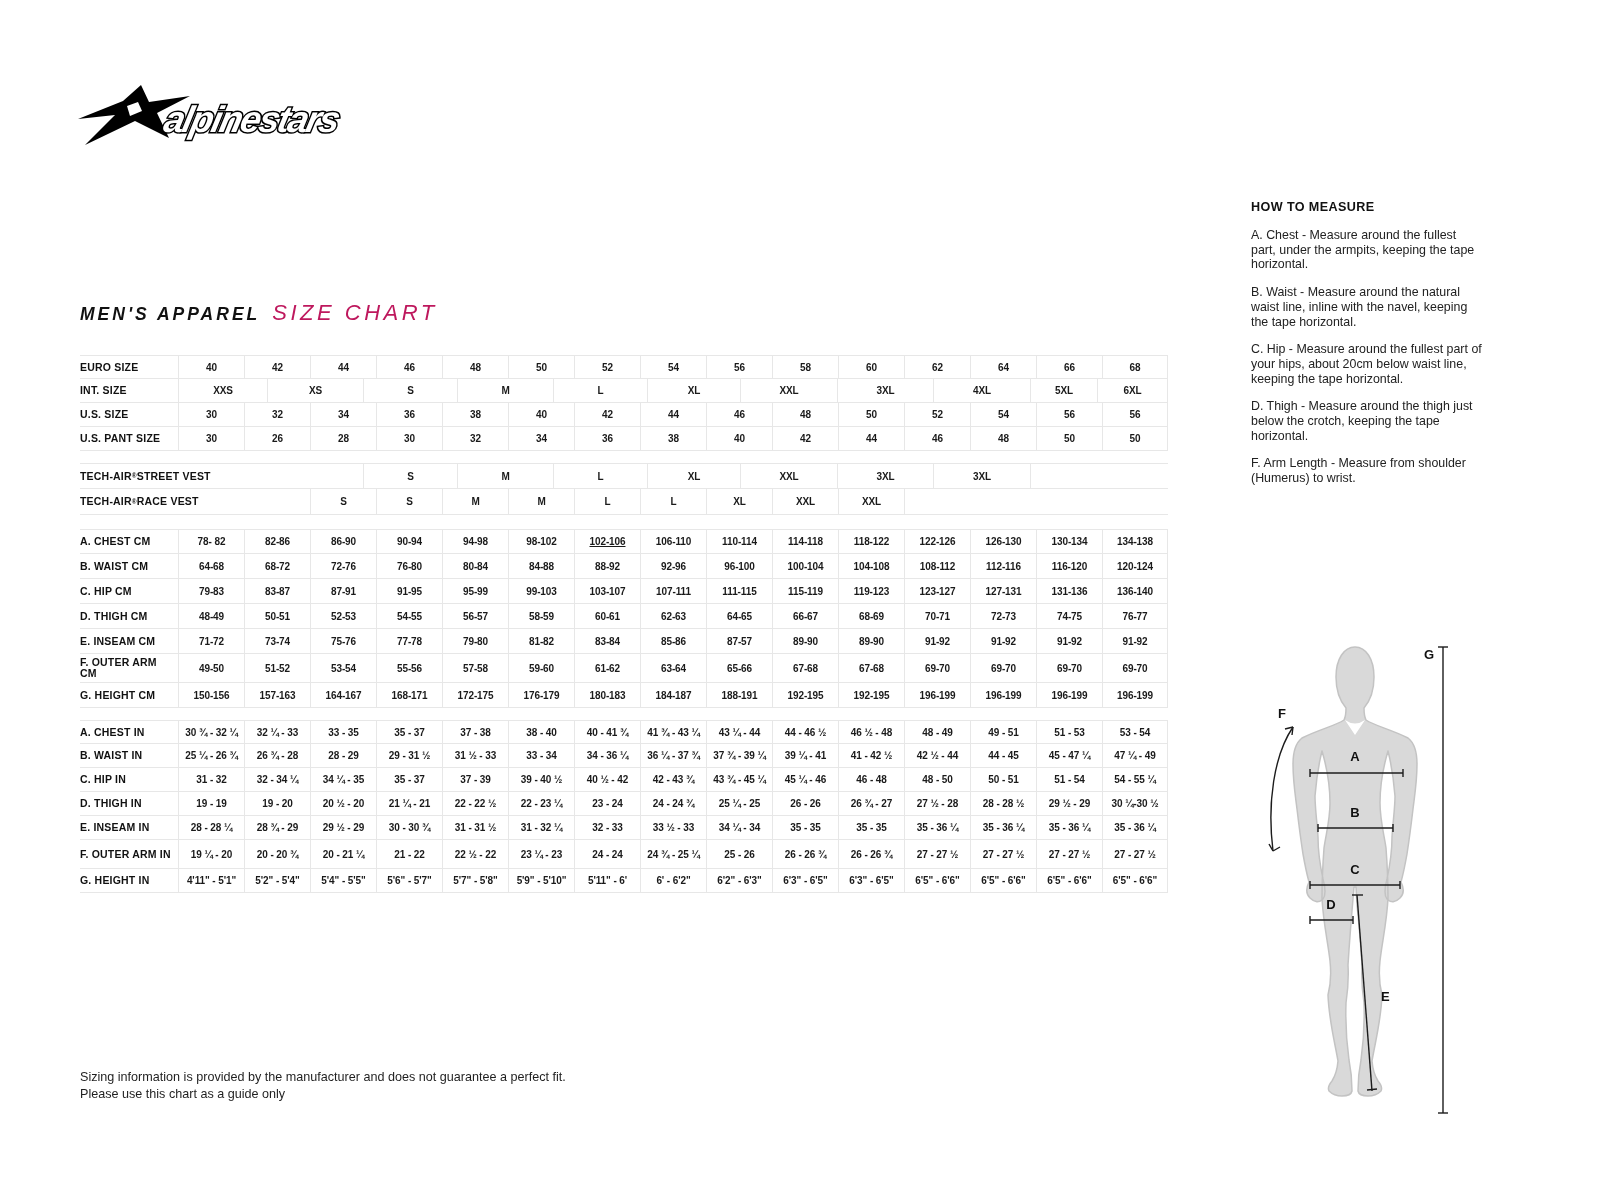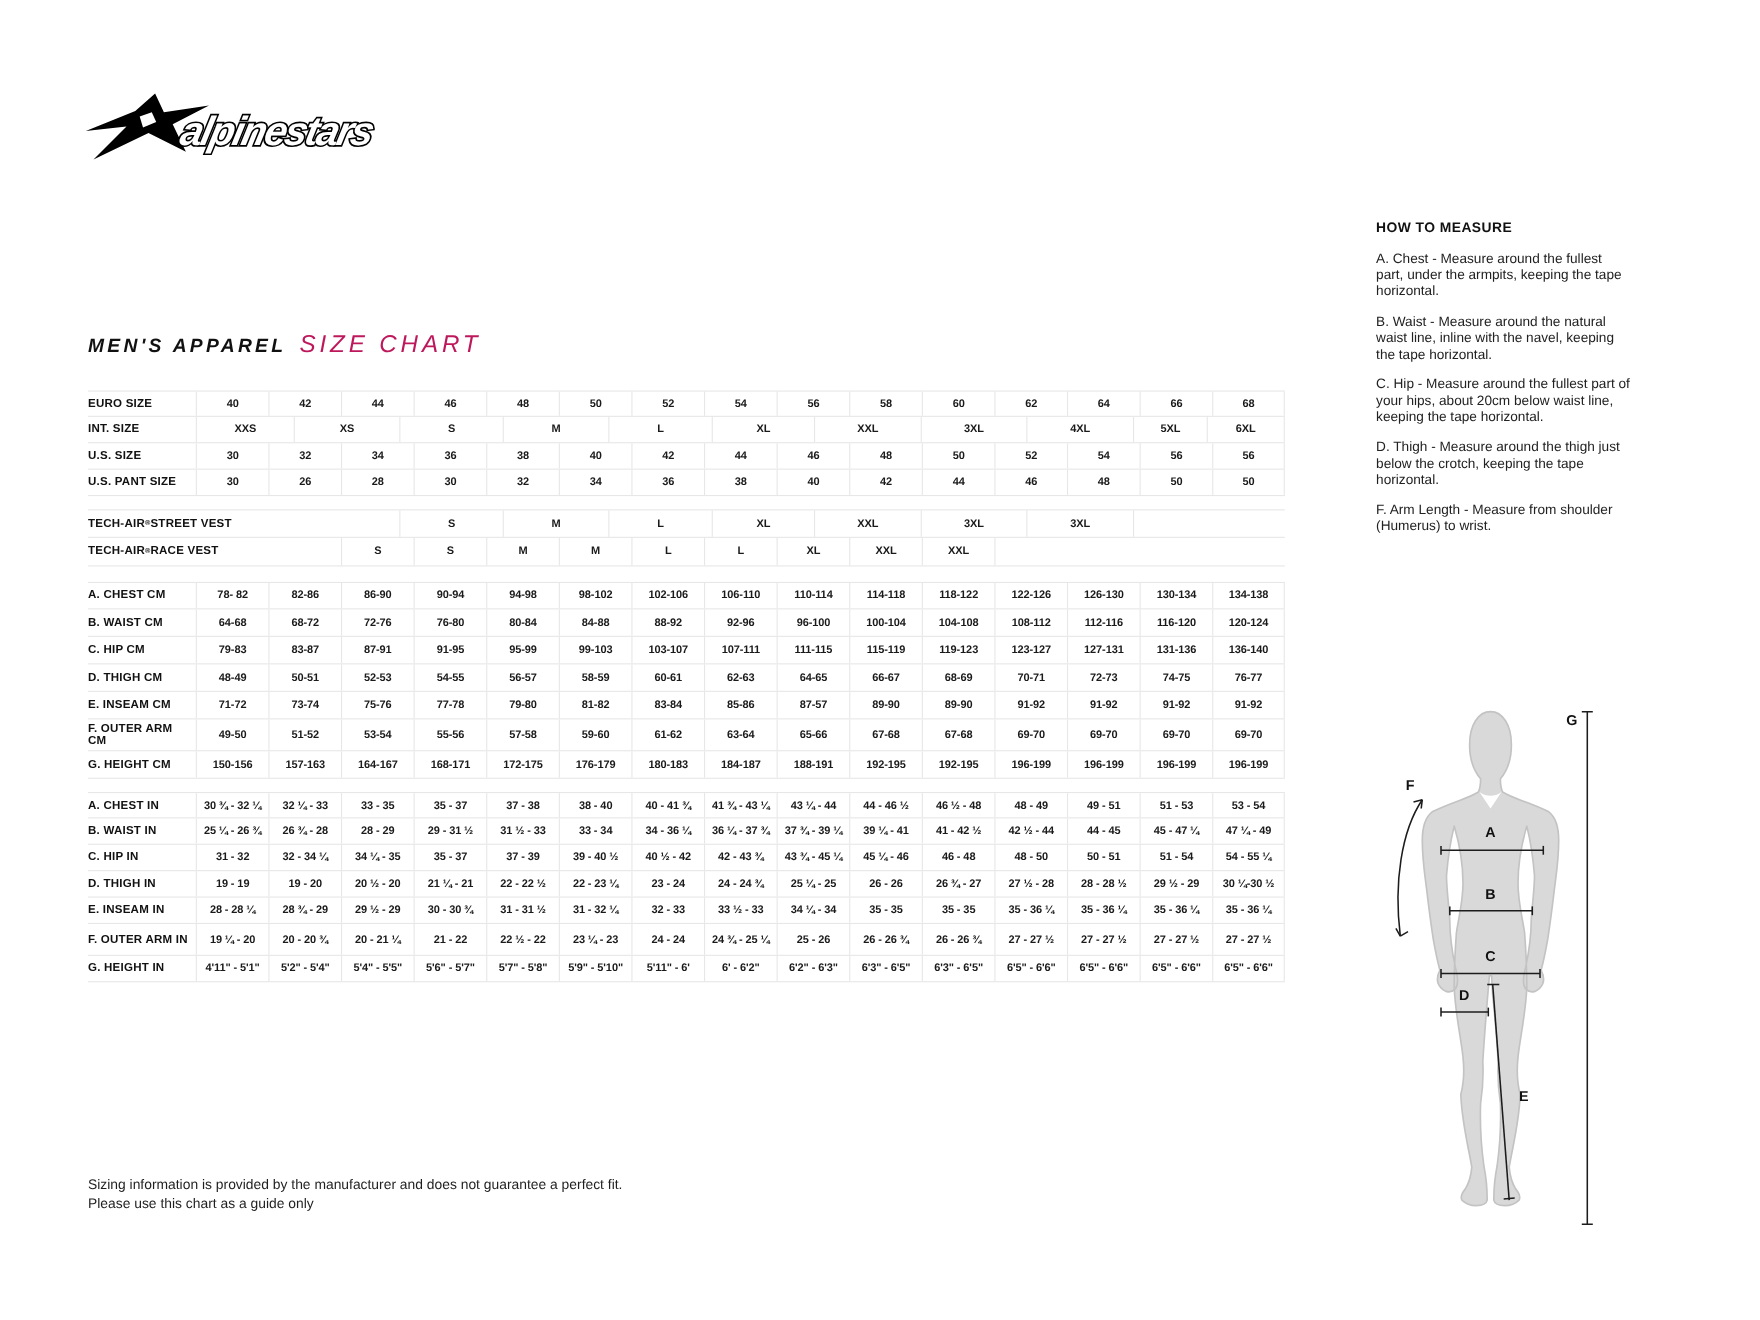--- a/index.html
+++ b/index.html
@@ -158,21 +158,21 @@
       </div>
       <div class="spacer" style="height: 14px;"></div>
       <div class="trow bt" style="height: 25px;">
         <div class="tlabel">A. CHEST CM</div>
         <div class="tcell bl" style="width: 66px;">78- 82</div>
         <div class="tcell bl" style="width: 66px;">82-86</div>
         <div class="tcell bl" style="width: 66px;">86-90</div>
         <div class="tcell bl" style="width: 66px;">90-94</div>
         <div class="tcell bl" style="width: 66px;">94-98</div>
         <div class="tcell bl" style="width: 66px;">98-102</div>
-        <div class="tcell bl" style="width: 66px;">102-106</div>
+        <div class="tcell bl" style="width: 66px; text-decoration: underline;">102-106</div>
         <div class="tcell bl" style="width: 66px;">106-110</div>
         <div class="tcell bl" style="width: 66px;">110-114</div>
         <div class="tcell bl" style="width: 66px;">114-118</div>
         <div class="tcell bl" style="width: 66px;">118-122</div>
         <div class="tcell bl" style="width: 66px;">122-126</div>
         <div class="tcell bl" style="width: 66px;">126-130</div>
         <div class="tcell bl" style="width: 66px;">130-134</div>
         <div class="tcell bl br" style="width: 66px;">134-138</div>
       </div>
       <div class="trow" style="height: 25px;">

